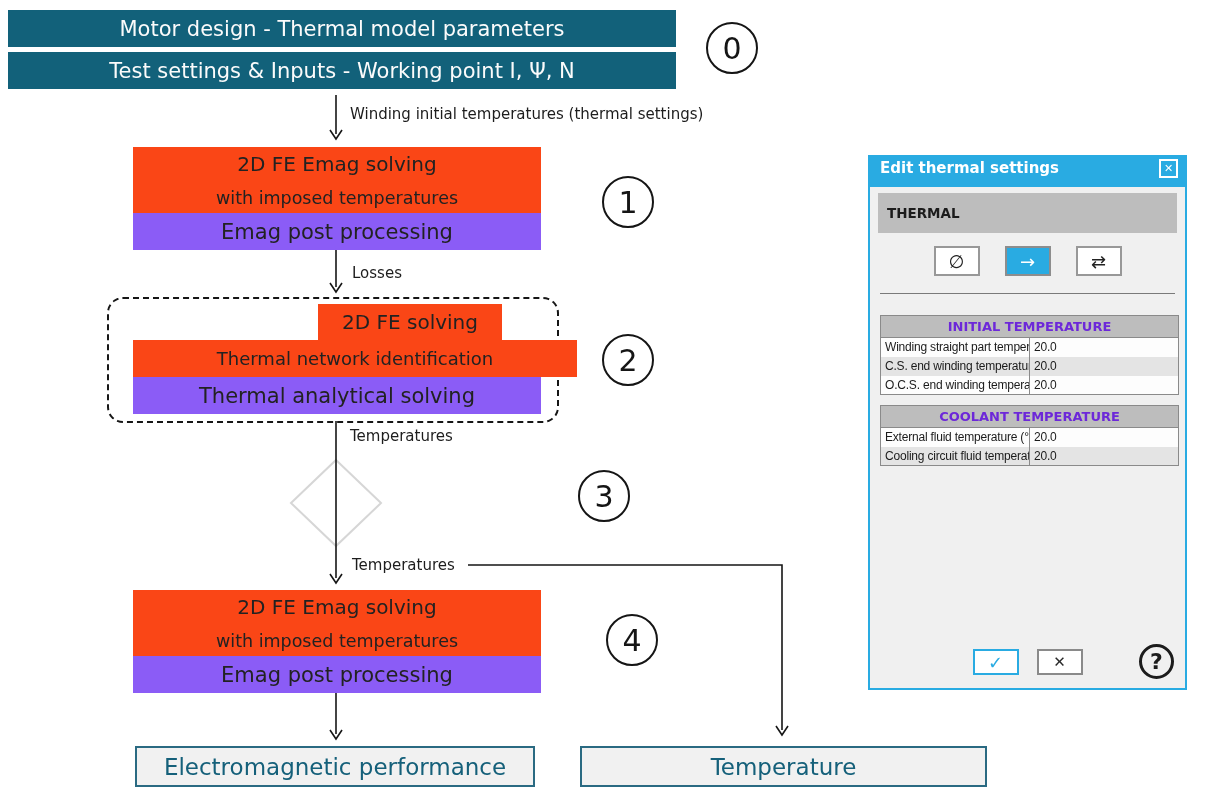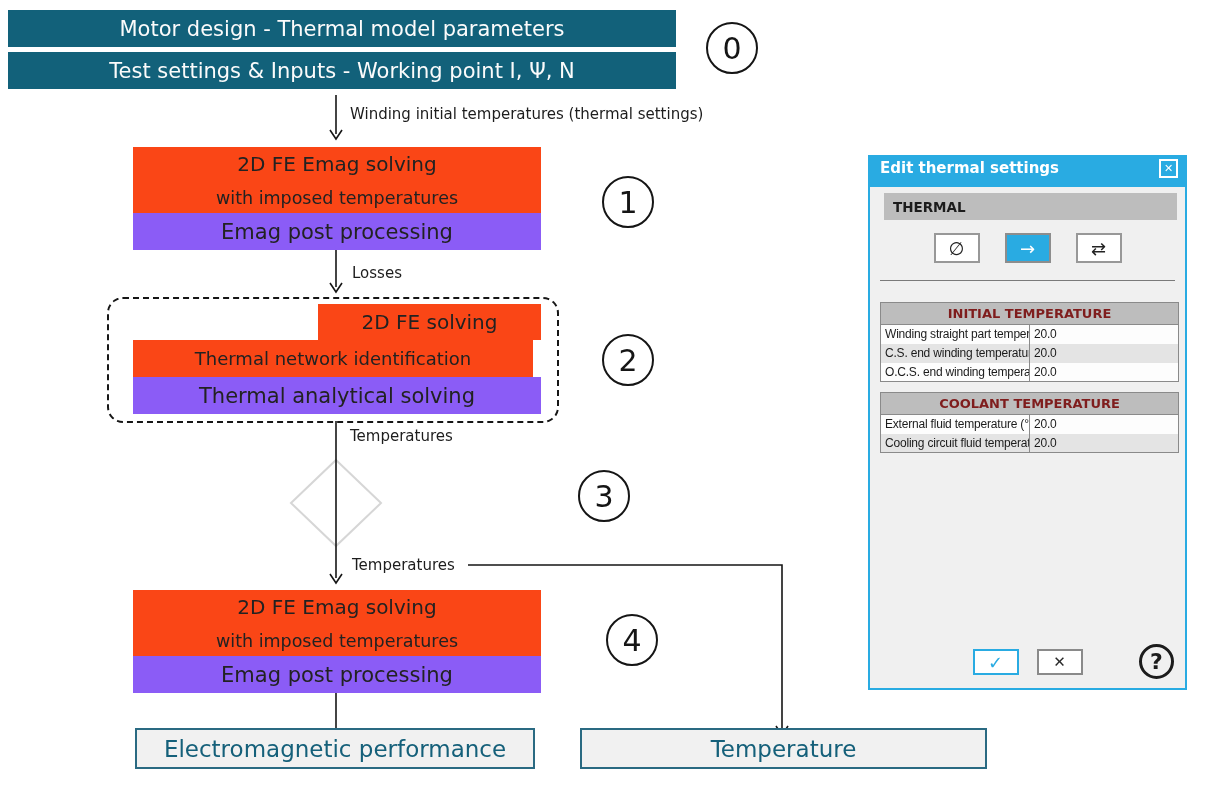--- a/index.html
+++ b/index.html
@@ -28,66 +28,66 @@
 
   .emag-top { left:133px; width:408px; height:66px;gap:12px; }
   .emag-top .l1 { font-size:20px; line-height:1.2; }
   .emag-top .l2 { font-size:17.5px; line-height:1.2; }
   .emag-post { left:133px; width:408px; height:37px; font-size:21px; }
 
   .dashed-group {
     left:107px; top:297px; width:452px; height:126px;
     border:2.5px dashed #161616; border-radius:16px; background:transparent;
   }
-  .fe-box { left:318px; top:304px; width:223px; height:36px; font-size:20px; }
-  .network-box { left:133px; top:340px; width:400px; height:37px; font-size:18px; }
+  .fe-box { left:318px; top:304px; width:184px; height:36px; font-size:20px; }
+  .network-box { left:133px; top:340px; width:444px; height:37px; font-size:18px; }
   .analytical-box { left:133px; top:377px; width:408px; height:37px; font-size:21px; }
 
   .output-box {
     background:#f1f1f1; border:2px solid #2a6a82; color:#15607a;
     display:flex; align-items:center; justify-content:center; font-size:23px;
-    height:41px; top:728px;
+    height:41px; top:746px;
   }
 
   
   .dialog {
     left:868px; top:155px; width:319px; height:535px;
     background:#f0f0f0; border:2px solid #29abe2;
   }
   .titlebar {
     height:30px; background:#29abe2; color:#fff; font-size:15px; font-weight:bold;
     display:flex; align-items:center; padding:0 7px 8px 10px; justify-content:space-between;
   }
   .win-close {
     width:19px; height:19px; border:2px solid #fff; color:#fff; font-size:11px;
     font-weight:bold; display:flex; align-items:center; justify-content:center; cursor:default;
   }
   .section-bar {
-    margin:6px 8px 0 14px; height:27px; background:#bdbdbd; color:#1c1c1c;
+    margin:6px 8px 0 8px; height:40px; background:#bdbdbd; color:#1c1c1c;
     font-weight:bold; font-size:13.5px; display:flex; align-items:center; padding-left:9px;
   }
   .legend-row {
     margin:21px 10px 0 10px; display:flex; align-items:center;
     color:#333; font-size:14px;
   }
   .legend-row .hline { flex:1; height:1px; background:#7a7a7a; }
   .legend-row span.txt { padding:0 2px; }
   .mode-row { margin-top:13px; display:flex; justify-content:center; gap:25px; }
   .mode-btn {
     width:46px; height:30px; background:#fff; border:2px solid #989898; color:#222;
     display:flex; align-items:center; justify-content:center; font-size:18px; cursor:default;
   }
   .mode-btn.selected { background:#29abe2; border-color:#8d8d8d; color:#fff; }
   .group-end { margin:17px 10px 0 10px; height:1px; background:#7a7a7a; }
 
   table.param { margin:21px 10px 0 10px; width:299px; border-collapse:collapse;
     border:1px solid #8a8a8a; table-layout:fixed; }
   table.param + table.param { margin-top:10px;padding-left:43px; }
   table.param th {
-    background:#bdbdbd; color:#7f1d1d; font-size:13px; height:22px;
+    background:#bdbdbd; color:#6d28d9; font-size:13px; height:22px;
     border:1px solid #8a8a8a; font-weight:bold; text-align:center;
   }
   table.param td {
     font-family:"Liberation Sans", sans-serif; font-size:12px; color:#1b1b1b;
     height:19px; padding:0 0 0 4px; white-space:nowrap; overflow:hidden;
     letter-spacing:-0.2px;
   }
   table.param td.val { border-left:1px solid #8a8a8a; width:76px; }
   table.param tr.alt td { background:#e4e4e4; }
   table.param tr.norm td { background:#fdfdfd; }

